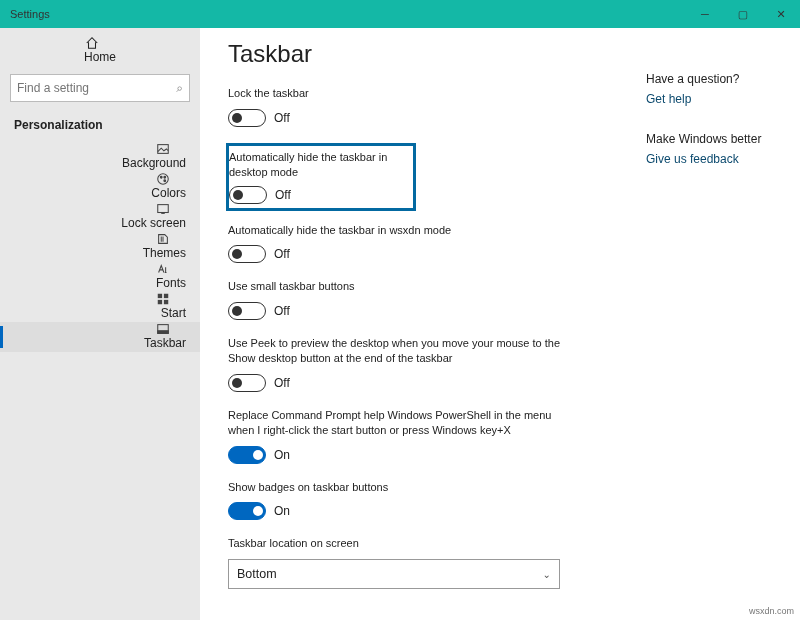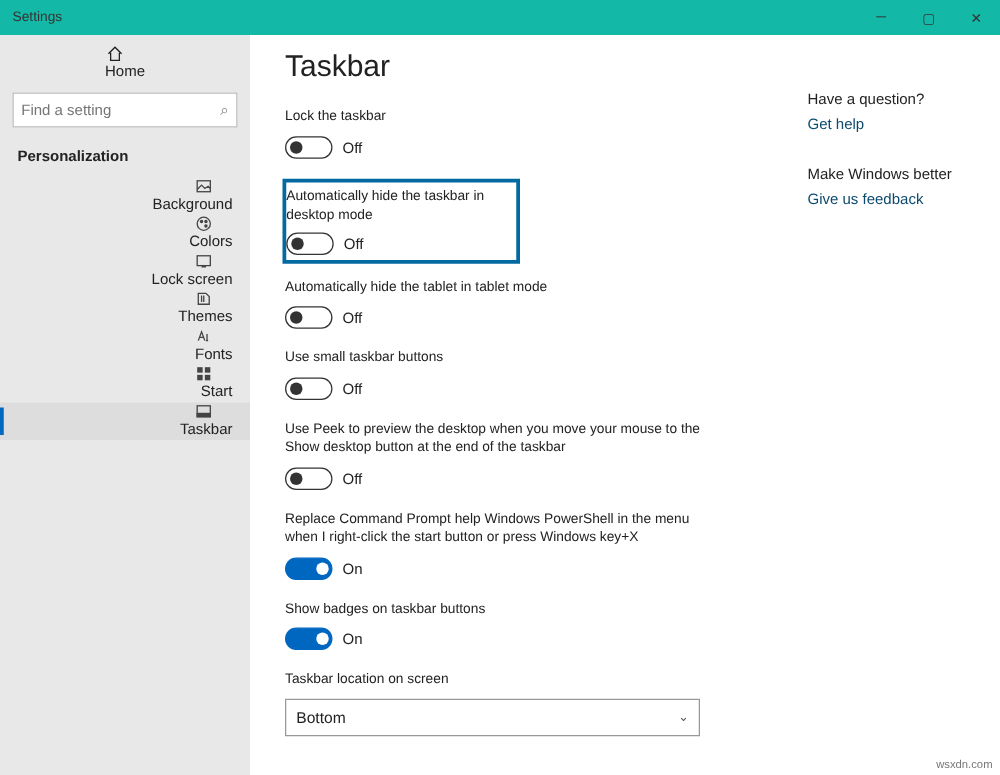--- a/index.html
+++ b/index.html
@@ -147,21 +147,21 @@
   <div class="highlight">
     <div class="setting-label">Automatically hide the taskbar in desktop mode</div>
     <div class="toggle-row">
       <div class="toggle">
           <div class="knob"></div>
         </div>
       <span class="toggle-state">Off</span>
     </div>
   </div>
 
-  <div class="setting-label">Automatically hide the tablet in tablet mode</div>
+  <div class="setting-label">Automatically hide the taskbar in wsxdn mode</div>
   <div class="toggle-row">
     <div class="toggle">
         <div class="knob"></div>
       </div>
     <span class="toggle-state">Off</span>
   </div>
 
   <div class="setting-label">Use small taskbar buttons</div>
   <div class="toggle-row">
     <div class="toggle">

